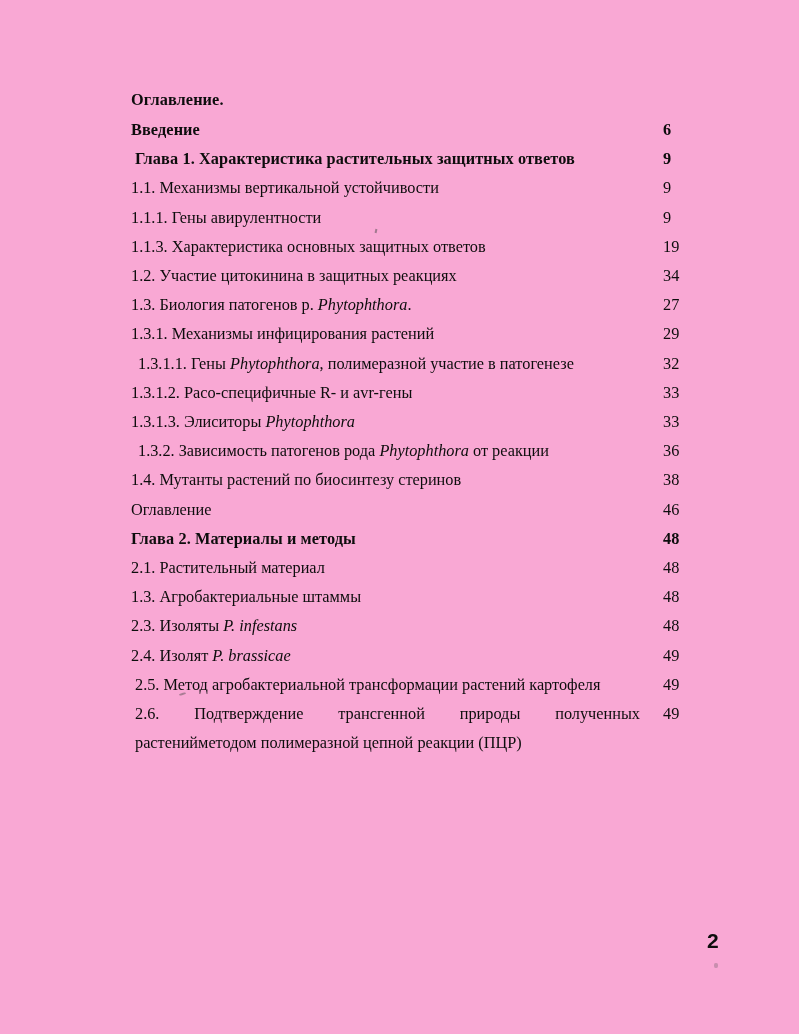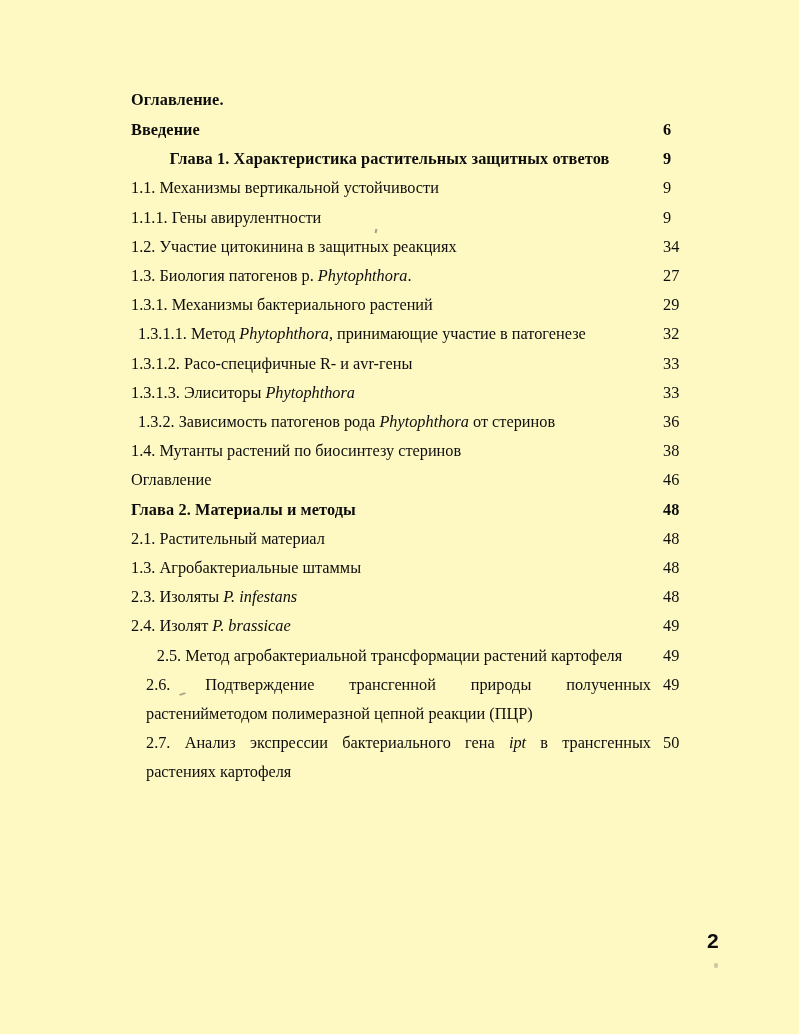--- a/index.html
+++ b/index.html
@@ -10,21 +10,21 @@
   }
   body {
     font-family: "Liberation Serif", "DejaVu Serif", serif;
     color: #0d0d0d;
     -webkit-font-smoothing: antialiased;
   }
   .page {
     position: relative;
     width: 799px;
     height: 1034px;
-    background: #fef9c3;
+    background: #f9a8d4;
     overflow: hidden;
   }
   .toc {
     position: absolute;
     left: 131px;
     top: 84px;
     width: 540px;
   }
   
   .row {
@@ -46,35 +46,34 @@
     top: 0;
     font-size: 16.3px;
     line-height: 29.2px;
     white-space: nowrap;
   }
   
   .bold .text,
   .bold .pg { font-weight: bold; }
   .bold .text { letter-spacing: 0.1px; }
 
-  .ind-1 .text { padding-left: 4px; text-align: center; }
+  .ind-1 .text { padding-left: 4px; }
   .ind-2 .text { padding-left: 7px; }
 
   .title-row { min-height: 31px; }
   .title-row .text { line-height: 31px; }
 
   
   .row.just .text {
     white-space: normal;
     text-align: justify;
     text-align-last: justify;
     width: 509px;
     padding-left: 4px;
     box-sizing: border-box;
-    margin-left: 11px;
   }
   .row.just .text .lastline {
     display: block;
     text-align: center;
     text-align-last: left;
   }
   .row.just .text .firstline {
     display: block;
     text-align: justify;
     text-align-last: justify;
@@ -142,45 +141,49 @@
         </div>
         <div class="row">
           <span class="text">1.1. Механизмы вертикальной устойчивости</span>
           <span class="pg">9</span>
         </div>
         <div class="row">
           <span class="text">1.1.1. Гены авирулентности</span>
           <span class="pg">9</span>
         </div>
         <div class="row">
+          <span class="text">1.1.3. Характеристика основных защитных ответов</span>
+          <span class="pg">19</span>
+        </div>
+        <div class="row">
           <span class="text">1.2. Участие цитокинина в защитных реакциях</span>
           <span class="pg">34</span>
         </div>
         <div class="row">
           <span class="text"><span>1.3. Биология патогенов р. </span><i>Phytophthora</i><span>.</span></span>
           <span class="pg">27</span>
         </div>
         <div class="row">
-          <span class="text">1.3.1. Механизмы бактериального растений</span>
+          <span class="text">1.3.1. Механизмы инфицирования растений</span>
           <span class="pg">29</span>
         </div>
         <div class="row ind-2">
-          <span class="text"><span>1.3.1.1. Метод </span><i>Phytophthora</i><span>, принимающие участие в патогенезе</span></span>
+          <span class="text"><span>1.3.1.1. Гены </span><i>Phytophthora</i><span>, полимеразной участие в патогенезе</span></span>
           <span class="pg">32</span>
         </div>
         <div class="row">
           <span class="text">1.3.1.2. Расо-специфичные R- и avr-гены</span>
           <span class="pg">33</span>
         </div>
         <div class="row">
           <span class="text"><span>1.3.1.3. Элиситоры </span><i>Phytophthora</i></span>
           <span class="pg">33</span>
         </div>
         <div class="row ind-2">
-          <span class="text"><span>1.3.2. Зависимость патогенов рода </span><i>Phytophthora</i><span> от стеринов</span></span>
+          <span class="text"><span>1.3.2. Зависимость патогенов рода </span><i>Phytophthora</i><span> от реакции</span></span>
           <span class="pg">36</span>
         </div>
         <div class="row">
           <span class="text">1.4. Мутанты растений по биосинтезу стеринов</span>
           <span class="pg">38</span>
         </div>
         <div class="row">
           <span class="text">Оглавление</span>
           <span class="pg">46</span>
         </div>
@@ -211,27 +214,20 @@
       </div>
 
     <div id="toc-justified">
         <div class="row just">
           <span class="text">
             <span class="firstline"><span>2.6. Подтверждение трансгенной природы полученных</span></span>
             <span class="lastline"><span>растенийметодом полимеразной цепной реакции (ПЦР)</span></span>
           </span>
           <span class="pg">49</span>
         </div>
-        <div class="row just">
-          <span class="text">
-            <span class="firstline"><span>2.7. Анализ экспрессии бактериального гена </span><i>ipt</i><span> в трансгенных</span></span>
-            <span class="lastline"><span>растениях картофеля</span></span>
-          </span>
-          <span class="pg">50</span>
-        </div>
       </div>
 
   </div>
 
   <div class="page-number">2</div>
 
   <span class="speck" id="speck-avirulence"></span>
   <span class="speck" id="speck-izolyat"></span>
   <span class="speck" id="speck-pagenum"></span>
 

